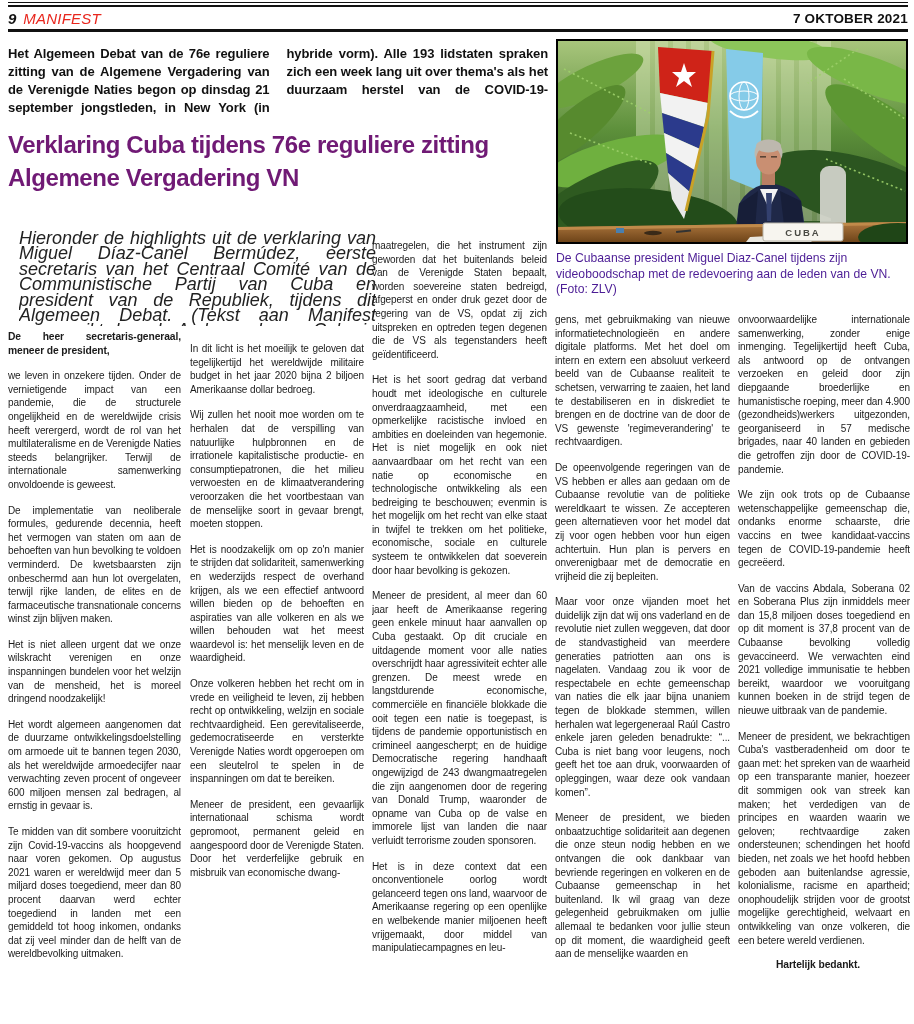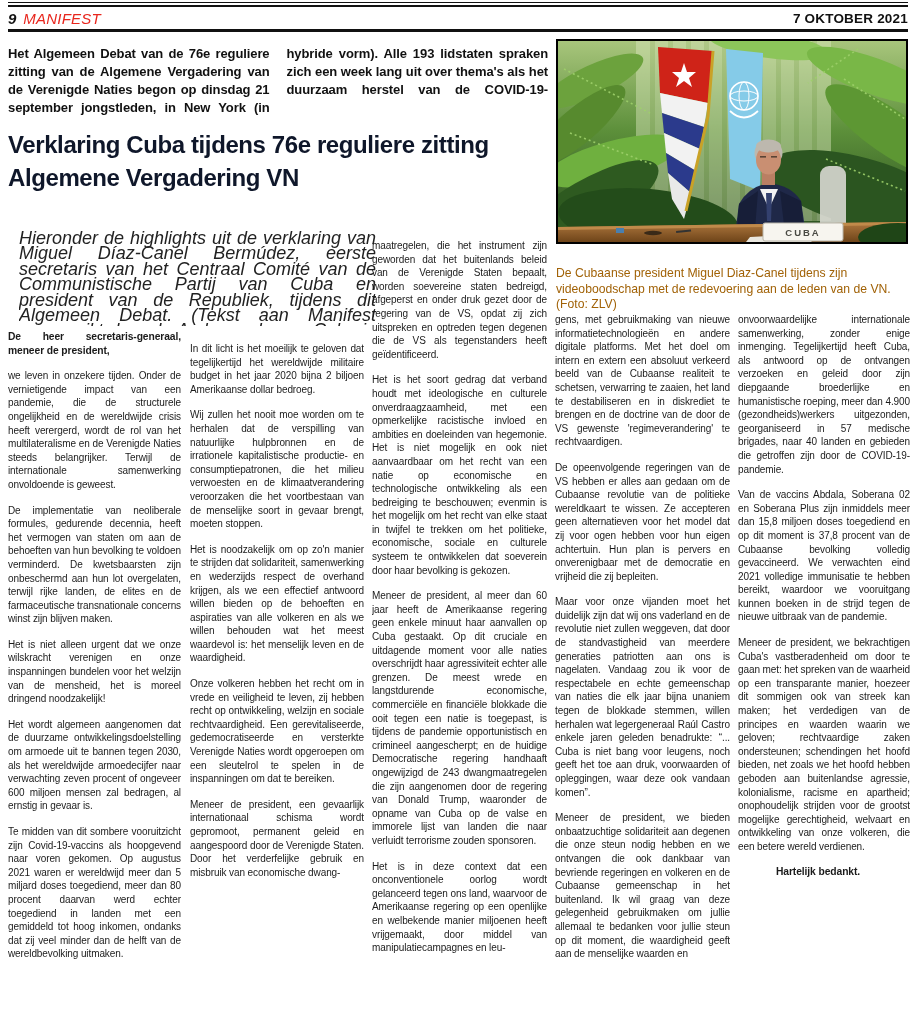--- a/index.html
+++ b/index.html
@@ -24,34 +24,34 @@
   .lede {
     position:absolute; left:8px; top:45px; width:540px; height:84px;
     column-count:2; column-gap:17px;
     font-weight:bold; font-size:13px; line-height:18px;
     text-align:justify; letter-spacing:-.1px; color:#111; overflow:hidden;
   }
   
   .headline {
     position:absolute; left:8px; top:128px; width:552px;
     font-weight:bold; font-size:24px; line-height:33px;
-    color:#0f172a; letter-spacing:-.4px;
+    color:#701a75; letter-spacing:-.4px;
   }
   
   .standfirst {
     position:absolute; left:8px; top:231px; width:357px; height:95px;
     font-style:italic; font-size:18px; line-height:15.4px;
     text-align:justify; color:#222; overflow:hidden;margin-left:11px;
   }
   
   .figure { position:absolute; left:556px; top:39px; width:352px; }
   .photo-frame { width:352px; height:205px; border:2px solid #000; background:#84cc16; }
   .photo-frame svg { display:block; width:348px; height:201px; }
   .caption {
-    margin-top:22px; font-size:12.2px; line-height:15.5px; color:#a16207; width:350px;
+    margin-top:7px; font-size:12.2px; line-height:15.5px; color:#4c1d95; width:350px;
   }
   
   .col {
     position:absolute; width:174px; overflow:hidden;
     font-size:10px; line-height:13.6px; letter-spacing:-.1px;
     text-align:justify; color:#1b1b1b;
   }
   .col p { margin:12px 0 11px 0; }
   .c1 { left:8px;   top:330px; height:690px; width:173px; }
   .c2 { left:190px; top:330px; height:690px; }
@@ -221,19 +221,20 @@
         <p>gens, met gebruikmaking van nieuwe informatietechnologieën en andere digitale platforms. Met het doel om intern en extern een absoluut verkeerd beeld van de Cubaanse realiteit te schetsen, verwarring te zaaien, het land te destabiliseren en in diskrediet te brengen en de doctrine van de door de VS gewenste 'regimeverandering' te rechtvaardigen.</p>
         <p>De opeenvolgende regeringen van de VS hebben er alles aan gedaan om de Cubaanse revolutie van de politieke wereldkaart te wissen. Ze accepteren geen alternatieven voor het model dat zij voor ogen hebben voor hun eigen achtertuin. Hun plan is pervers en onverenigbaar met de democratie en vrijheid die zij bepleiten.</p>
         <p>Maar voor onze vijanden moet het duidelijk zijn dat wij ons vaderland en de revolutie niet zullen weggeven, dat door de standvastigheid van meerdere generaties patriotten aan ons is nagelaten. Vandaag zou ik voor de respectabele en echte gemeenschap van naties die elk jaar bijna unaniem tegen de blokkade stemmen, willen herhalen wat legergeneraal Raúl Castro enkele jaren geleden benadrukte: “... Cuba is niet bang voor leugens, noch geeft het toe aan druk, voorwaarden of opleggingen, waar deze ook vandaan komen”.</p>
         <p>Meneer de president, we bieden onbaatzuchtige solidariteit aan degenen die onze steun nodig hebben en we ontvangen die ook dankbaar van bevriende regeringen en volkeren en de Cubaanse gemeenschap in het buitenland. Ik wil graag van deze gelegenheid gebruikmaken om jullie allemaal te bedanken voor jullie steun op dit moment, die waardigheid geeft aan de menselijke waarden en</p>
       </div>
   </div>
 
   <div class="col c5">
     <div>
         <p>onvoorwaardelijke internationale samenwerking, zonder enige inmenging. Tegelijkertijd heeft Cuba, als antwoord op de ontvangen verzoeken en geleid door zijn diepgaande broederlijke en humanistische roeping, meer dan 4.900 (gezondheids)werkers uitgezonden, georganiseerd in 57 medische brigades, naar 40 landen en gebieden die getroffen zijn door de COVID-19-pandemie.</p>
+        <p>We zijn ook trots op de Cubaanse wetenschappelijke gemeenschap die, ondanks enorme schaarste, drie vaccins en twee kandidaat-vaccins tegen de COVID-19-pandemie heeft gecreëerd.</p>
         <p>Van de vaccins Abdala, Soberana 02 en Soberana Plus zijn inmiddels meer dan 15,8 miljoen doses toegediend en op dit moment is 37,8 procent van de Cubaanse bevolking volledig gevaccineerd. We verwachten eind 2021 volledige immunisatie te hebben bereikt, waardoor we vooruitgang kunnen boeken in de strijd tegen de nieuwe uitbraak van de pandemie.</p>
         <p>Meneer de president, we bekrachtigen Cuba's vastberadenheid om door te gaan met: het spreken van de waarheid op een transparante manier, hoezeer dit sommigen ook van streek kan maken; het verdedigen van de principes en waarden waarin we geloven; rechtvaardige zaken ondersteunen; schendingen het hoofd bieden, net zoals we het hoofd hebben geboden aan buitenlandse agressie, kolonialisme, racisme en apartheid; onophoudelijk strijden voor de grootst mogelijke gerechtigheid, welvaart en ontwikkeling van onze volkeren, die een betere wereld verdienen.</p>
       </div>
     <div class="closing">Hartelijk bedankt.</div>
   </div>
 
 </div>
 
 </body></html>

